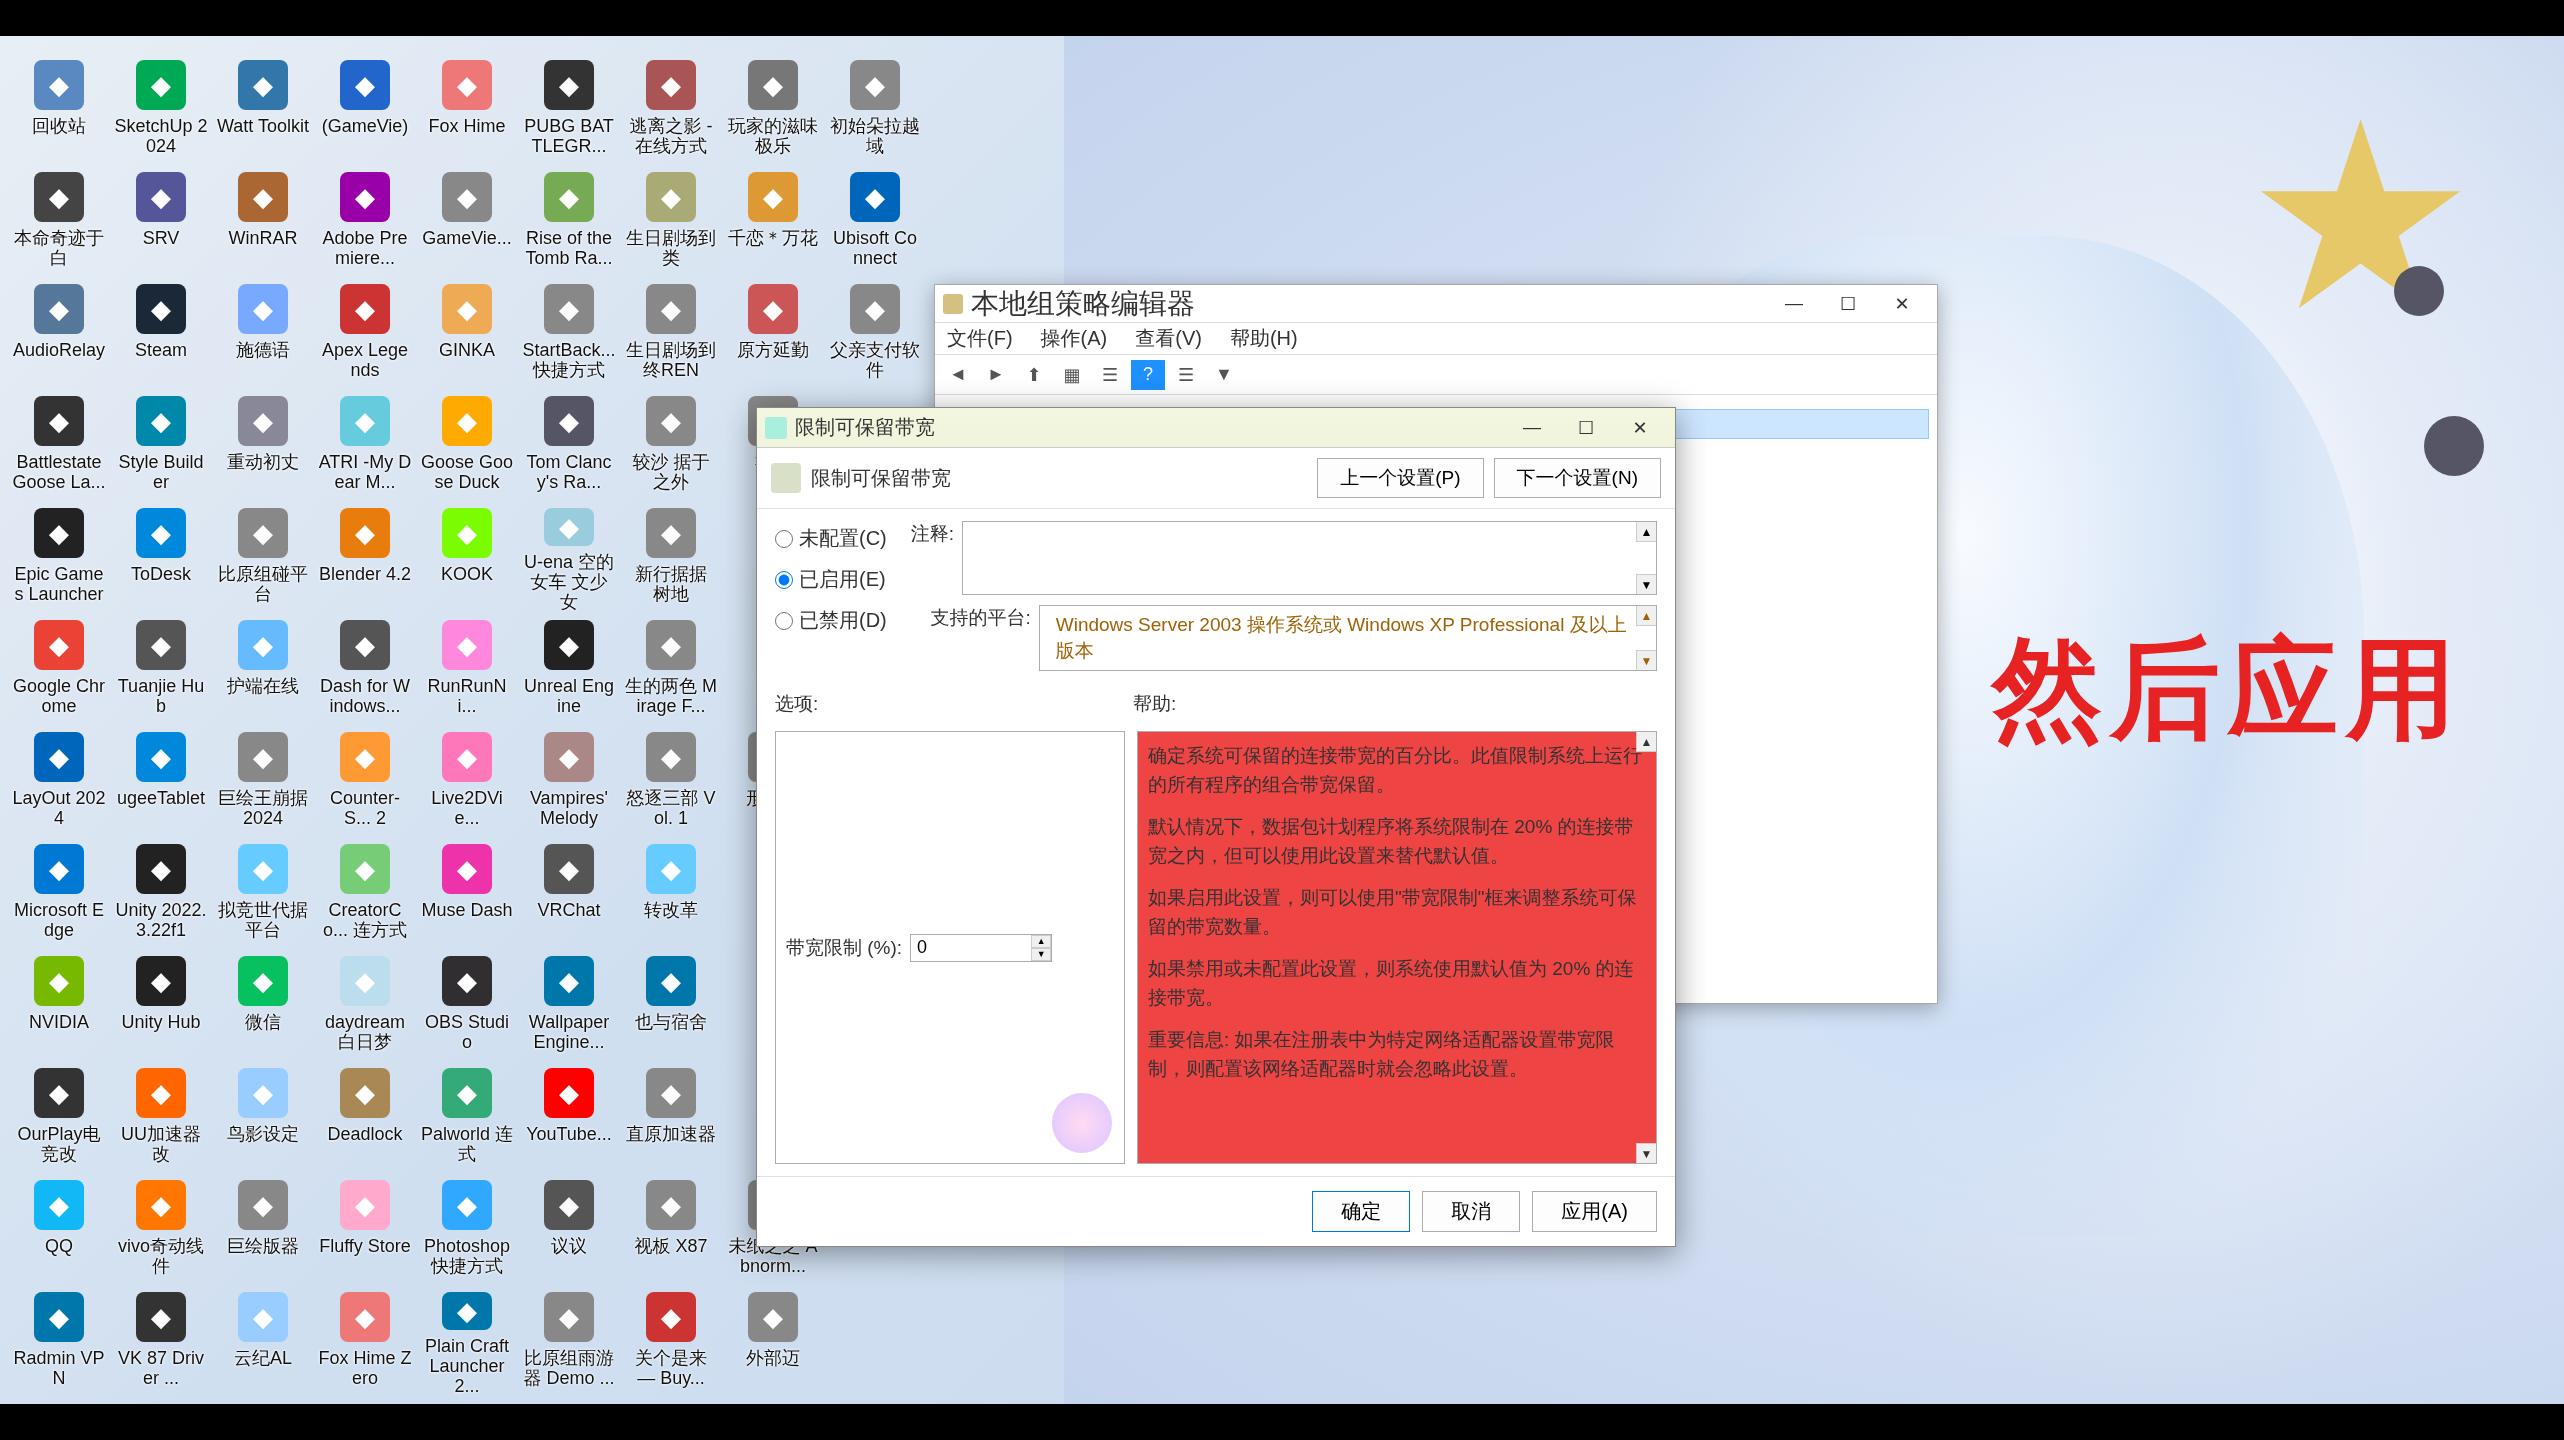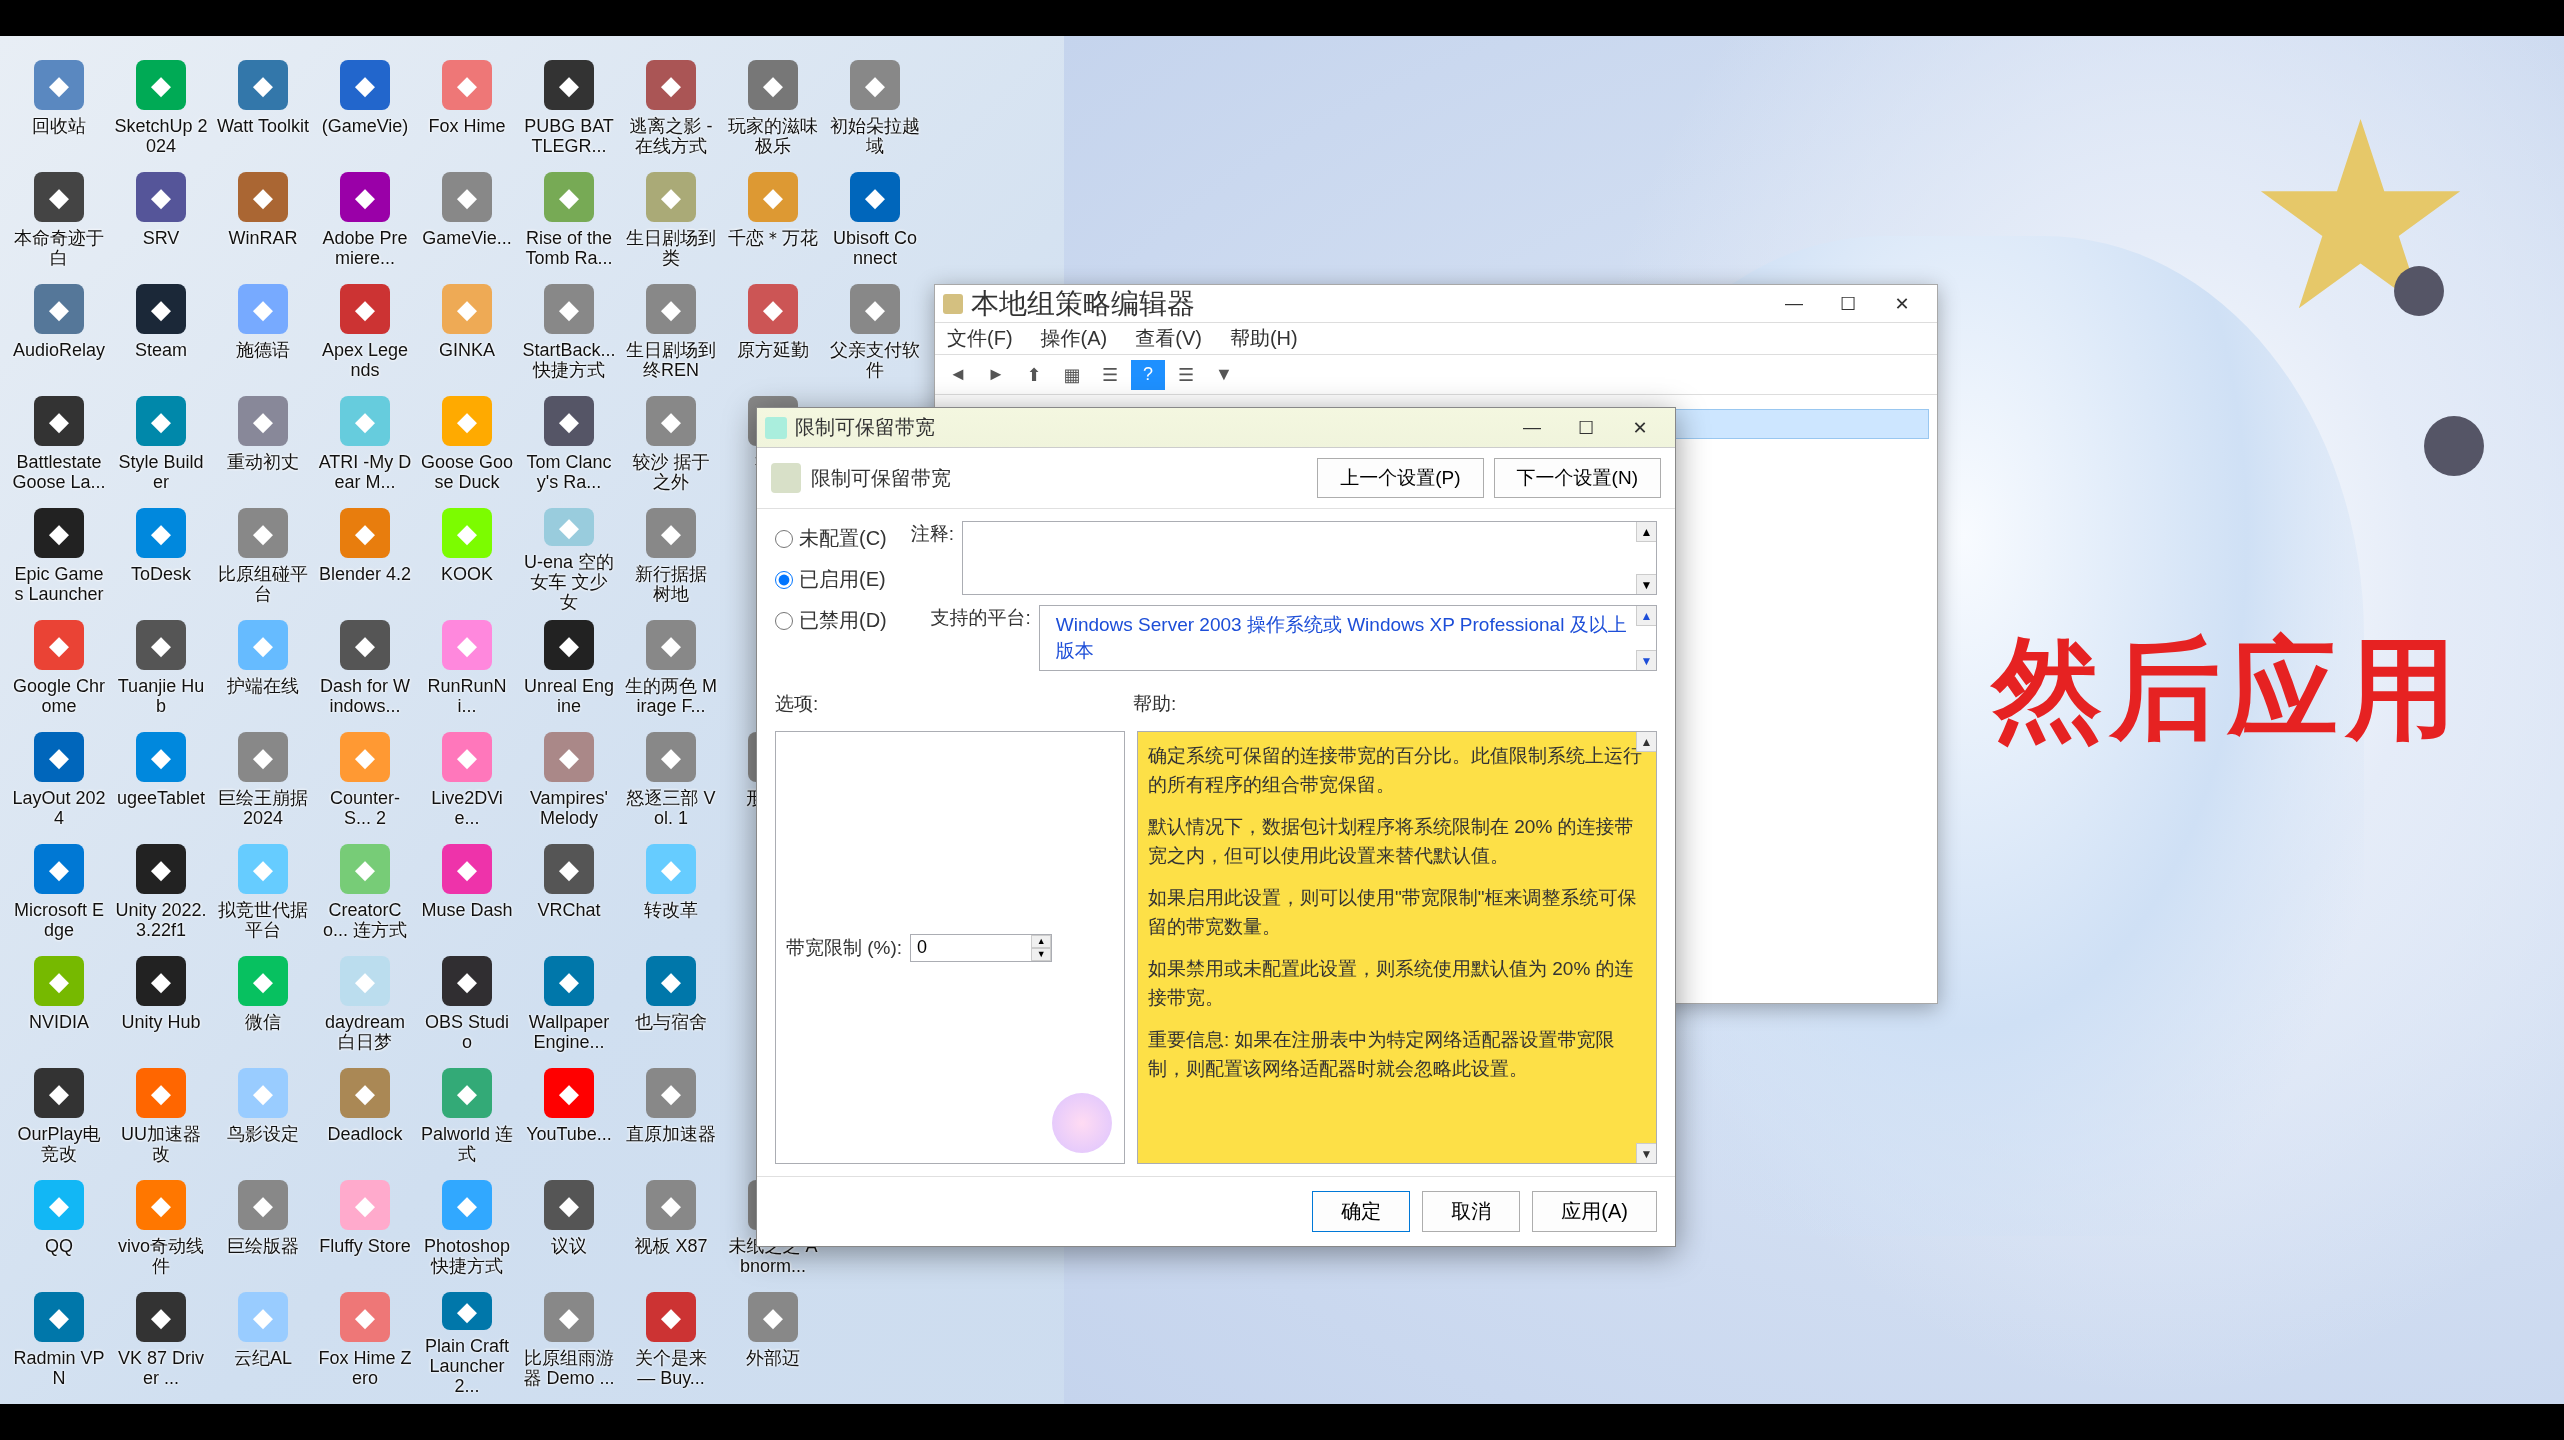--- a/index.html
+++ b/index.html
@@ -67,40 +67,40 @@
 .comment-area { flex:1; display:flex; flex-direction:column; gap:6px; }
 .comment-area .lbl-row { display:flex; align-items:flex-start; gap:8px; }
 .comment-area .lbl { font-size:19px; color:#333; width: auto; }
 .comment-box { flex:1; height: 74px; border:1px solid #abadb3; background:#fff; position:relative; }
 .comment-box .scroll-up, .comment-box .scroll-down { position:absolute; right:0; width:20px; height:20px; background:#f0f0f0; border-left:1px solid #ccc; font-size:12px; display:flex; align-items:center; justify-content:center; cursor:pointer; }
 .comment-box .scroll-up { top:0; border-bottom:1px solid #ccc; }
 .comment-box .scroll-down { bottom:0; border-top:1px solid #ccc; }
 
 .platform-row { display:flex; align-items:flex-start; gap:8px; margin-top:4px; }
 .platform-row .lbl { font-size:19px; color:#333; width:120px; text-align:right; }
-.platform-box { flex:1; border:1px solid #abadb3; background:#fff; padding:6px 16px; font-size:19px; color:#1d4ed8; position:relative; min-height:42px; }
+.platform-box { flex:1; border:1px solid #abadb3; background:#fff; padding:6px 16px; font-size:19px; color:#a16207; position:relative; min-height:42px; }
 .platform-box .scroll-up, .platform-box .scroll-down { position:absolute; right:0; width:20px; height:20px; background:#f0f0f0; border-left:1px solid #ccc; font-size:12px; display:flex; align-items:center; justify-content:center; cursor:pointer; }
 .platform-box .scroll-up { top:0; border-bottom:1px solid #ccc; }
 .platform-box .scroll-down { bottom:0; border-top:1px solid #ccc; }
 
 .split-headers { display:flex; margin-top:12px; }
 .split-headers .h1 { width: 358px; font-size:19px; color:#333; }
 .split-headers .h2 { flex:1; font-size:19px; color:#333; }
 
 .split-panels { display:flex; gap: 12px; flex:1; margin-top:6px; }
 .options-panel { width: 350px; border:1px solid #abadb3; background:#fff; padding:10px; display:flex; flex-direction:row; }
 .opt-row { display:flex; align-items:center; gap:8px; font-size:19px; color:#333; }
 .opt-row .spin { display:flex; align-items:center; border:1px solid #abadb3; }
 .opt-row .spin input { width:120px; height:26px; border:none; padding:0 6px; font-size:18px; outline:none; }
 .opt-row .spin .spinbtns { display:flex; flex-direction:column; }
 .opt-row .spin .spinbtns button { width:20px; height:13px; font-size:9px; border:1px solid #ccc; background:#f0f0f0; cursor:pointer; line-height:1; padding:0; }
 
 .char-art { margin-top:20px; align-self:flex-end; width:60px; height:60px; background: radial-gradient(circle,#fce,#caf); border-radius:50%; opacity:0.7; }
 
-.help-panel { flex:1; border:1px solid #abadb3; background:#fde047; padding:10px; font-size:19px; color:#333; line-height:1.5; position:relative; overflow:hidden; }
+.help-panel { flex:1; border:1px solid #abadb3; background:#ef4444; padding:10px; font-size:19px; color:#333; line-height:1.5; position:relative; overflow:hidden; }
 .help-panel p { margin-bottom:14px; }
 .help-panel .scroll-up, .help-panel .scroll-down { position:absolute; right:0; width:20px; height:20px; background:#f0f0f0; border-left:1px solid #ccc; font-size:12px; display:flex; align-items:center; justify-content:center; cursor:pointer; }
 .help-panel .scroll-up { top:0; border-bottom:1px solid #ccc; }
 .help-panel .scroll-down { bottom:0; border-top:1px solid #ccc; }
 
 .dialog-buttons { display:flex; justify-content:flex-end; gap:12px; padding:14px 18px; border-top:1px solid #e0e0e0; }
 .dlg-btn { padding:6px 28px; font-size:20px; border:1px solid #adadad; background:#fdfdfd; cursor:pointer; }
 .dlg-btn.default { border:1px solid #0078d7; }
 </style>
 </head>

